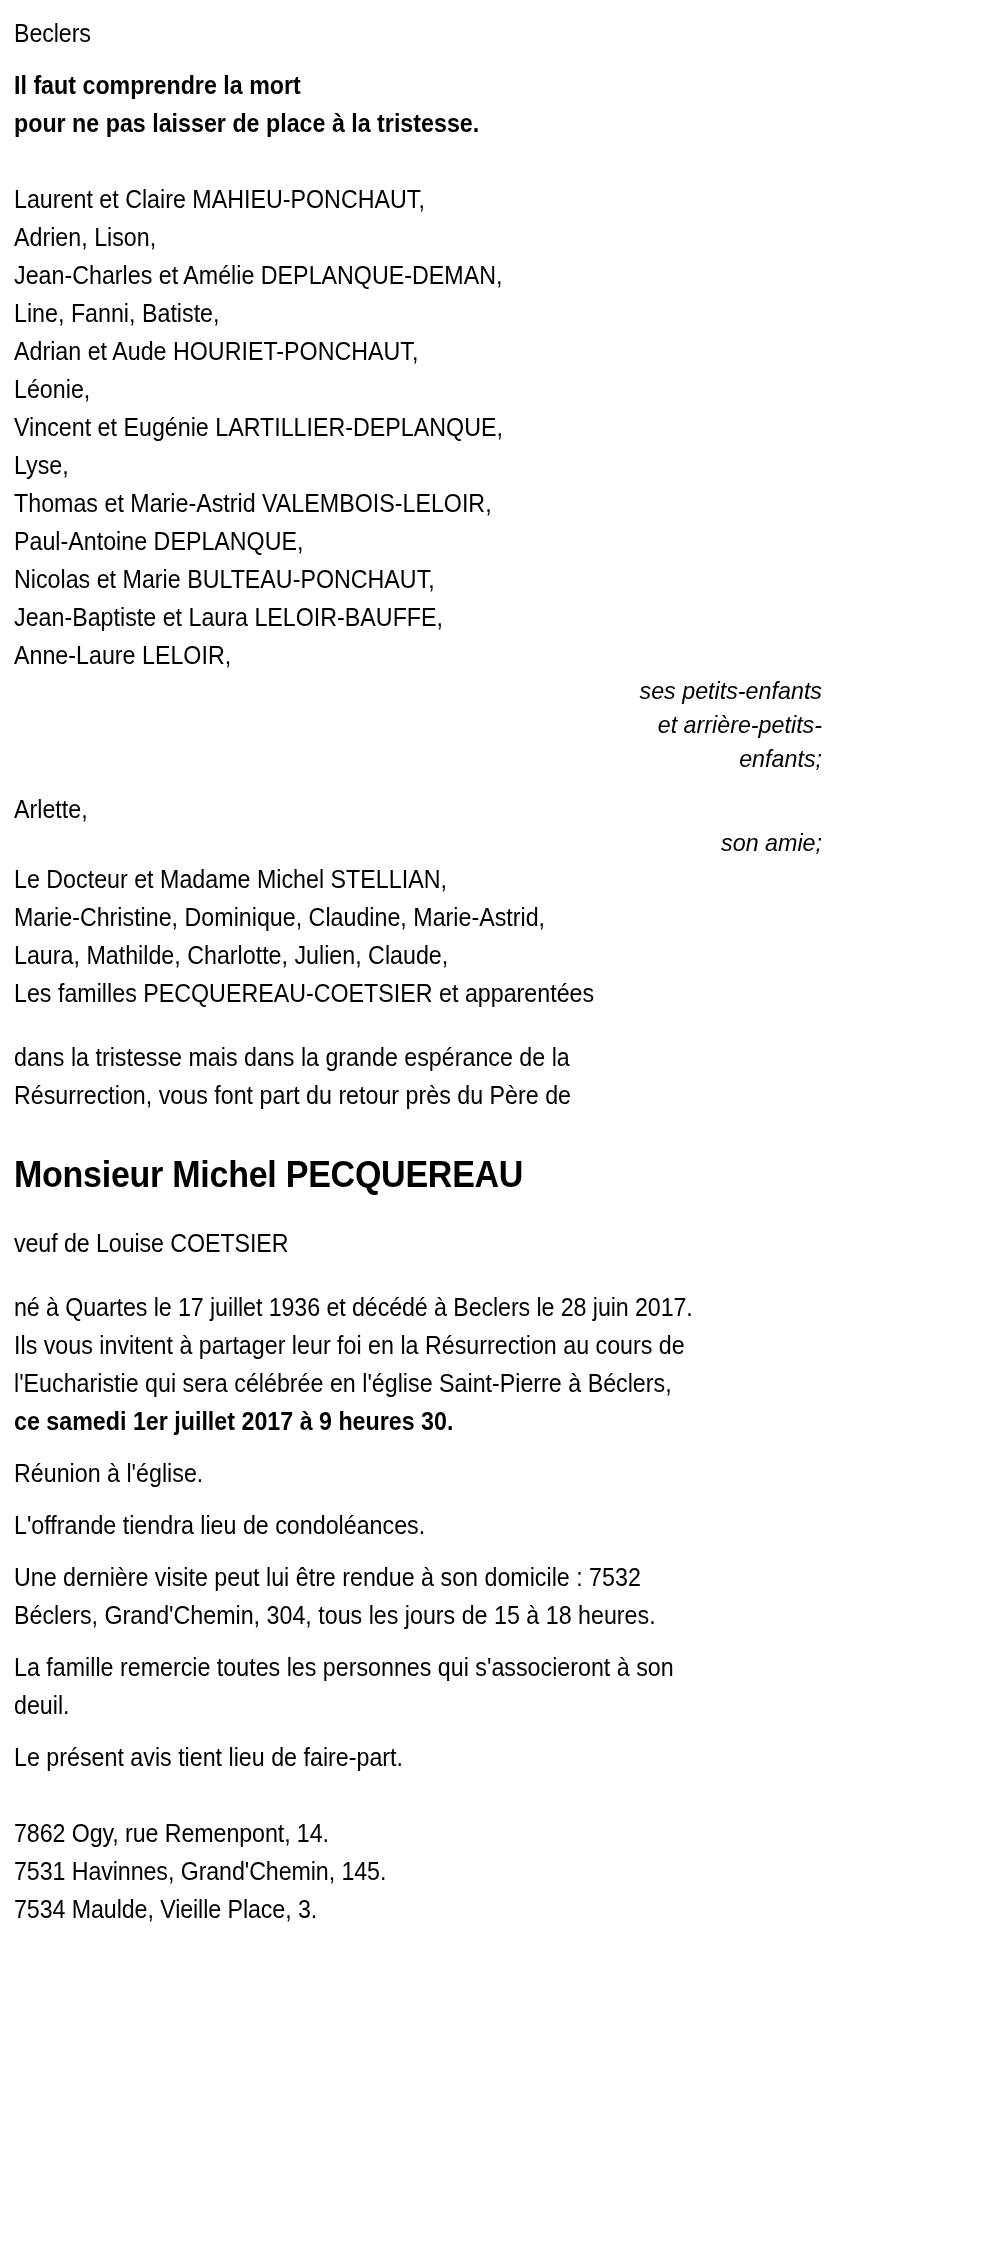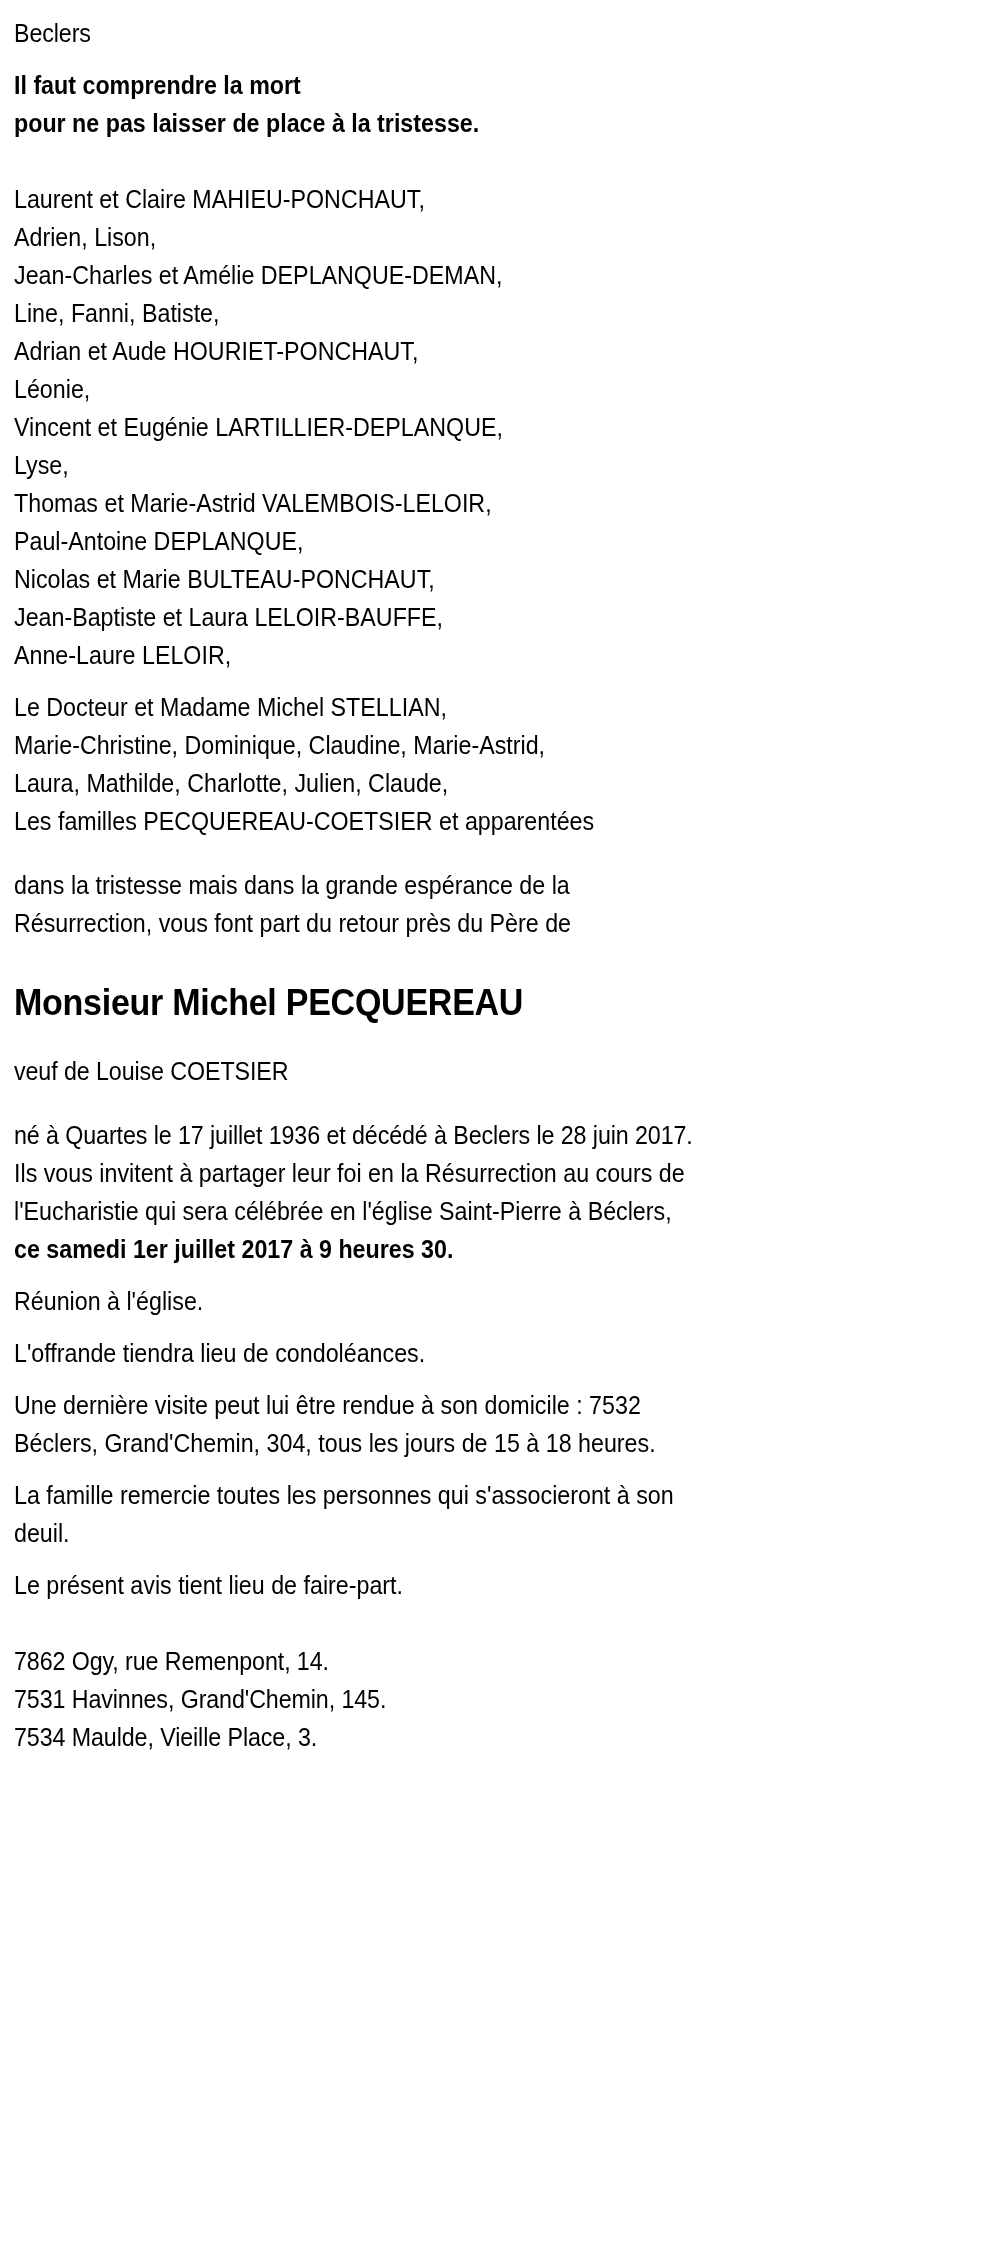--- a/index.html
+++ b/index.html
@@ -108,25 +108,34 @@
     <div class="namelist-line">Line, Fanni, Batiste,</div>
     <div class="namelist-line">Adrian et Aude HOURIET-PONCHAUT,</div>
     <div class="namelist-line">Léonie,</div>
     <div class="namelist-line">Vincent et Eugénie LARTILLIER-DEPLANQUE,</div>
     <div class="namelist-line">Lyse,</div>
     <div class="namelist-line">Thomas et Marie-Astrid VALEMBOIS-LELOIR,</div>
     <div class="namelist-line">Paul-Antoine DEPLANQUE,</div>
     <div class="namelist-line">Nicolas et Marie BULTEAU-PONCHAUT,</div>
     <div class="namelist-line">Jean-Baptiste et Laura LELOIR-BAUFFE,</div>
     <div class="namelist-line">Anne-Laure LELOIR,</div>
+    <div class="annot-block">
+      <div class="annot">ses petits-enfants</div>
+      <div class="annot">et arrière-petits-</div>
+      <div class="annot">enfants;</div>
+    </div>
   </div>
 
   <div class="spacer-sm"></div>
 
 
+  <div class="group">
+    <div class="namelist-line">Arlette,</div>
+    <div class="annot row-annot">son amie;</div>
+  </div>
 
   <div class="group">
     <div class="namelist-line">Le Docteur et Madame Michel STELLIAN,</div>
     <div class="namelist-line">Marie-Christine, Dominique, Claudine, Marie-Astrid,</div>
     <div class="namelist-line">Laura, Mathilde, Charlotte, Julien, Claude,</div>
   </div>
 
   <div class="namelist-line">Les familles PECQUEREAU-COETSIER et apparentées</div>
 
   <div class="spacer-md"></div>

